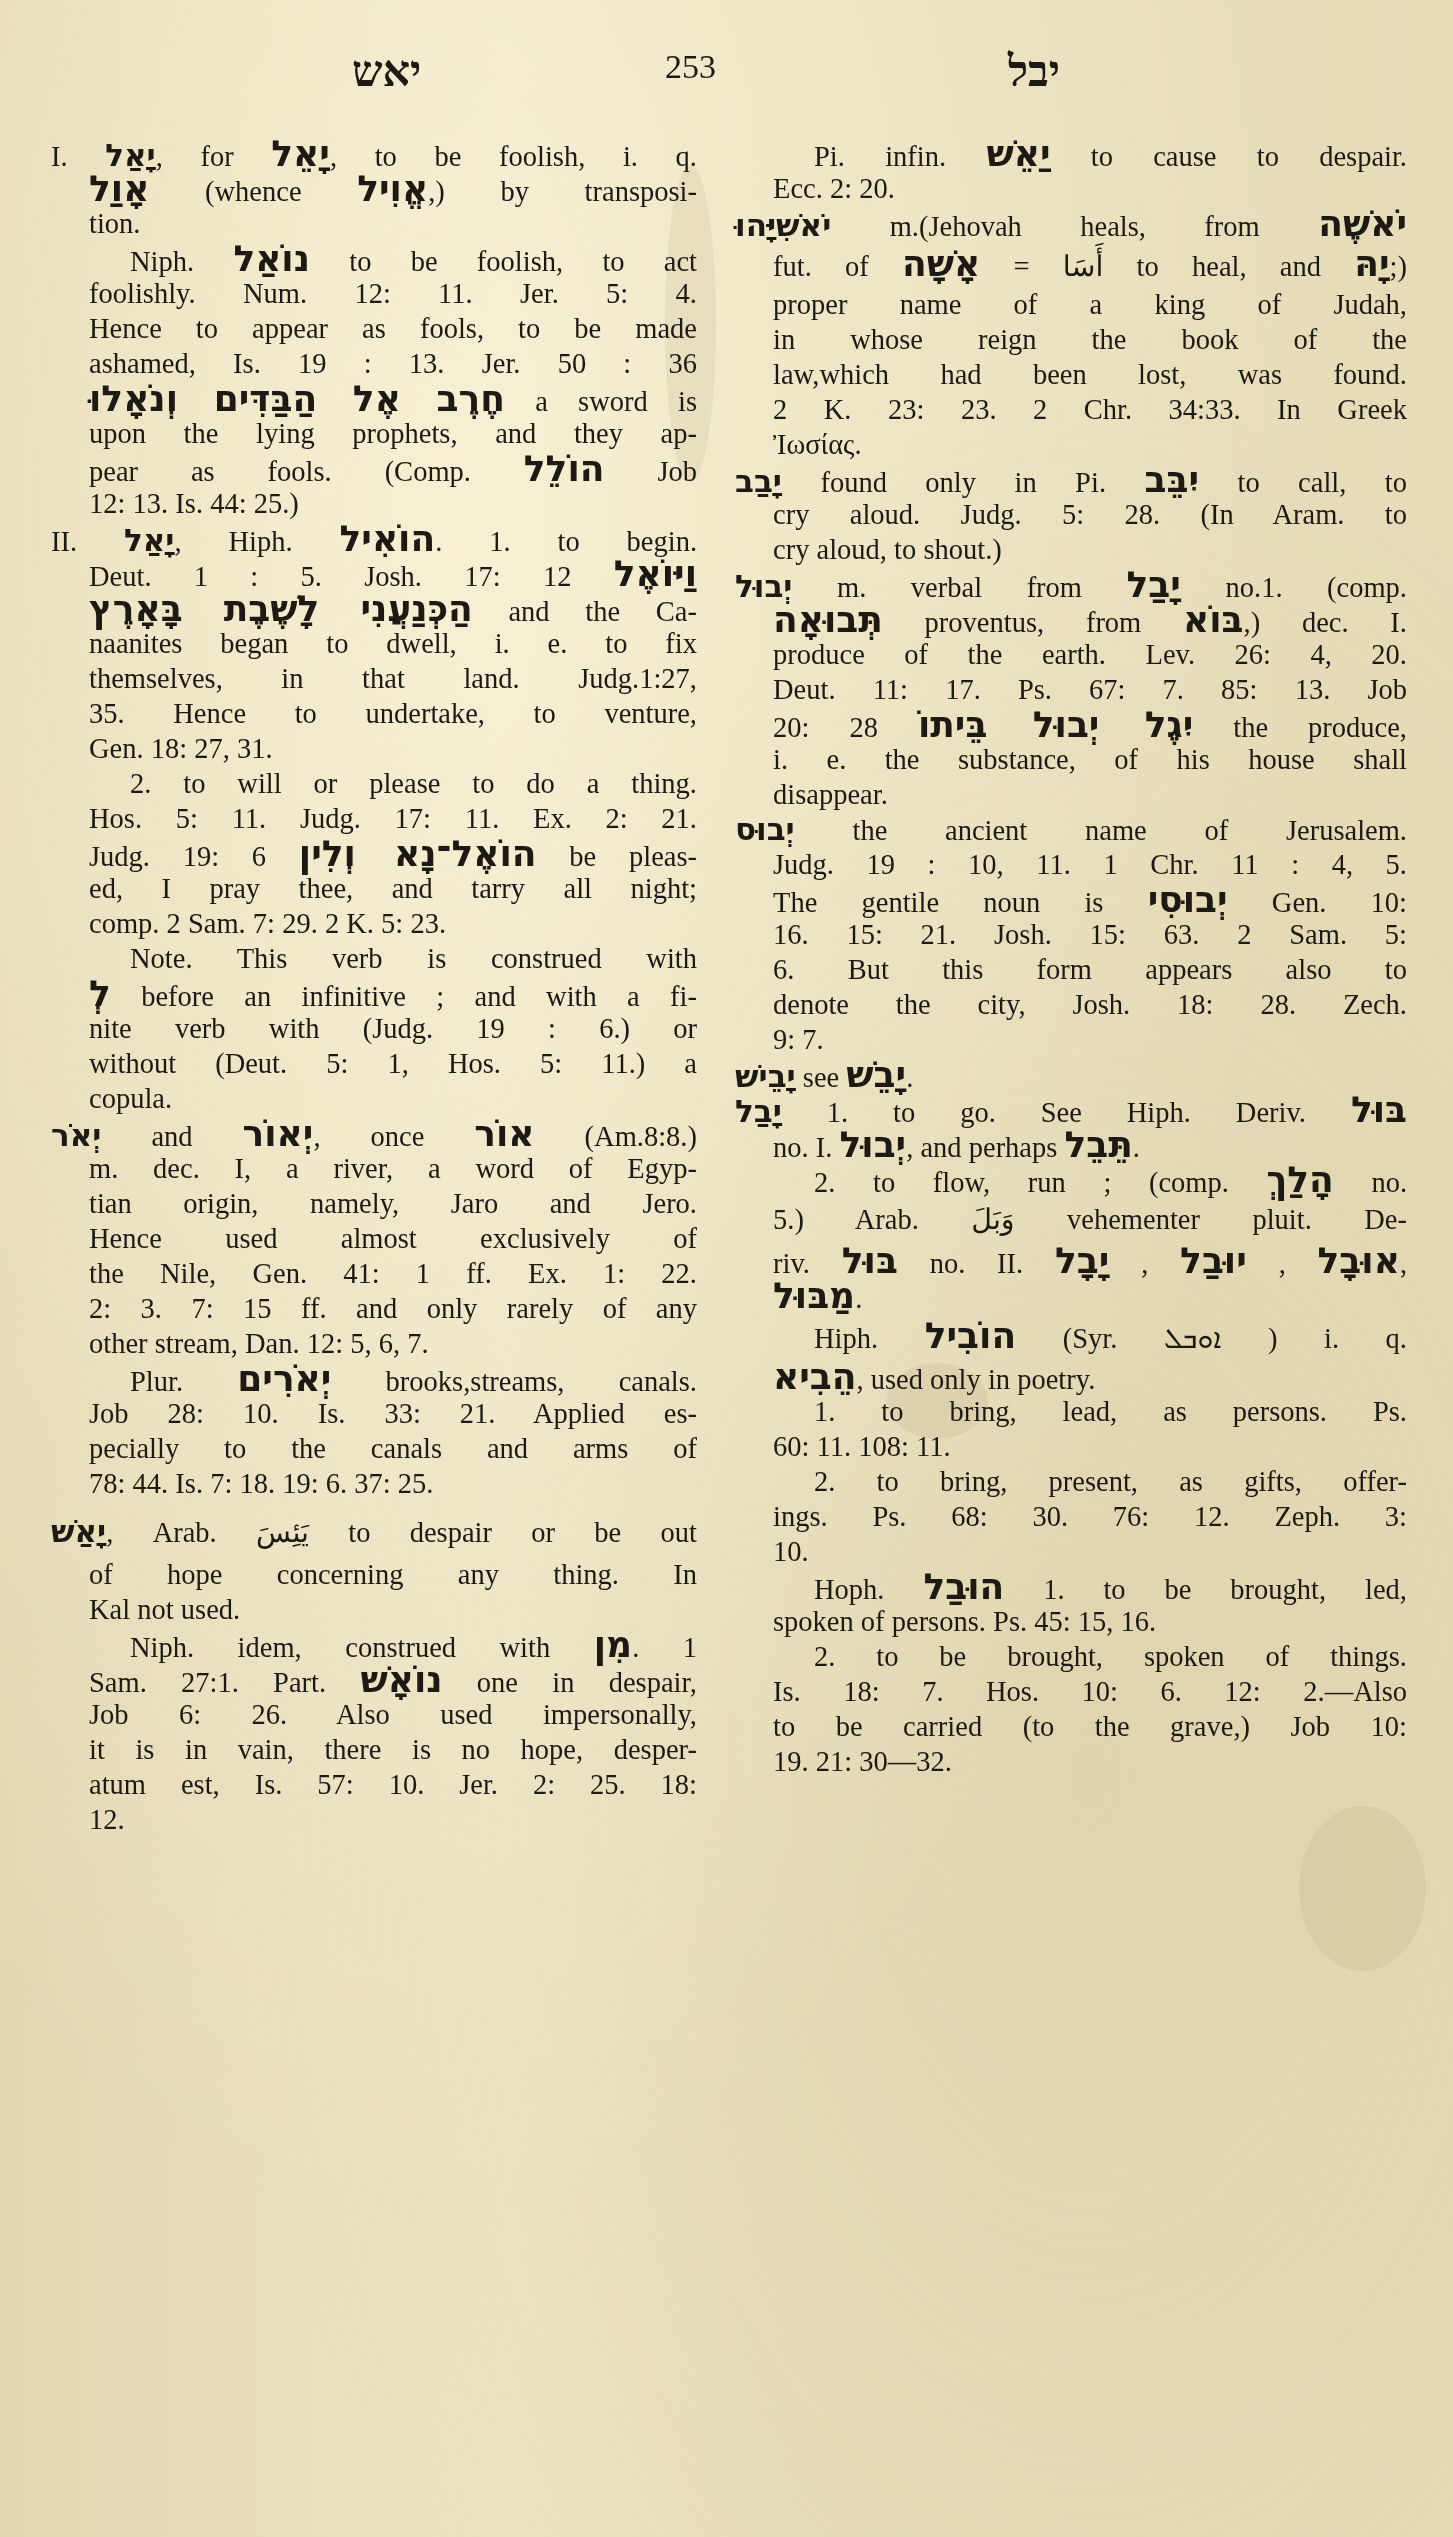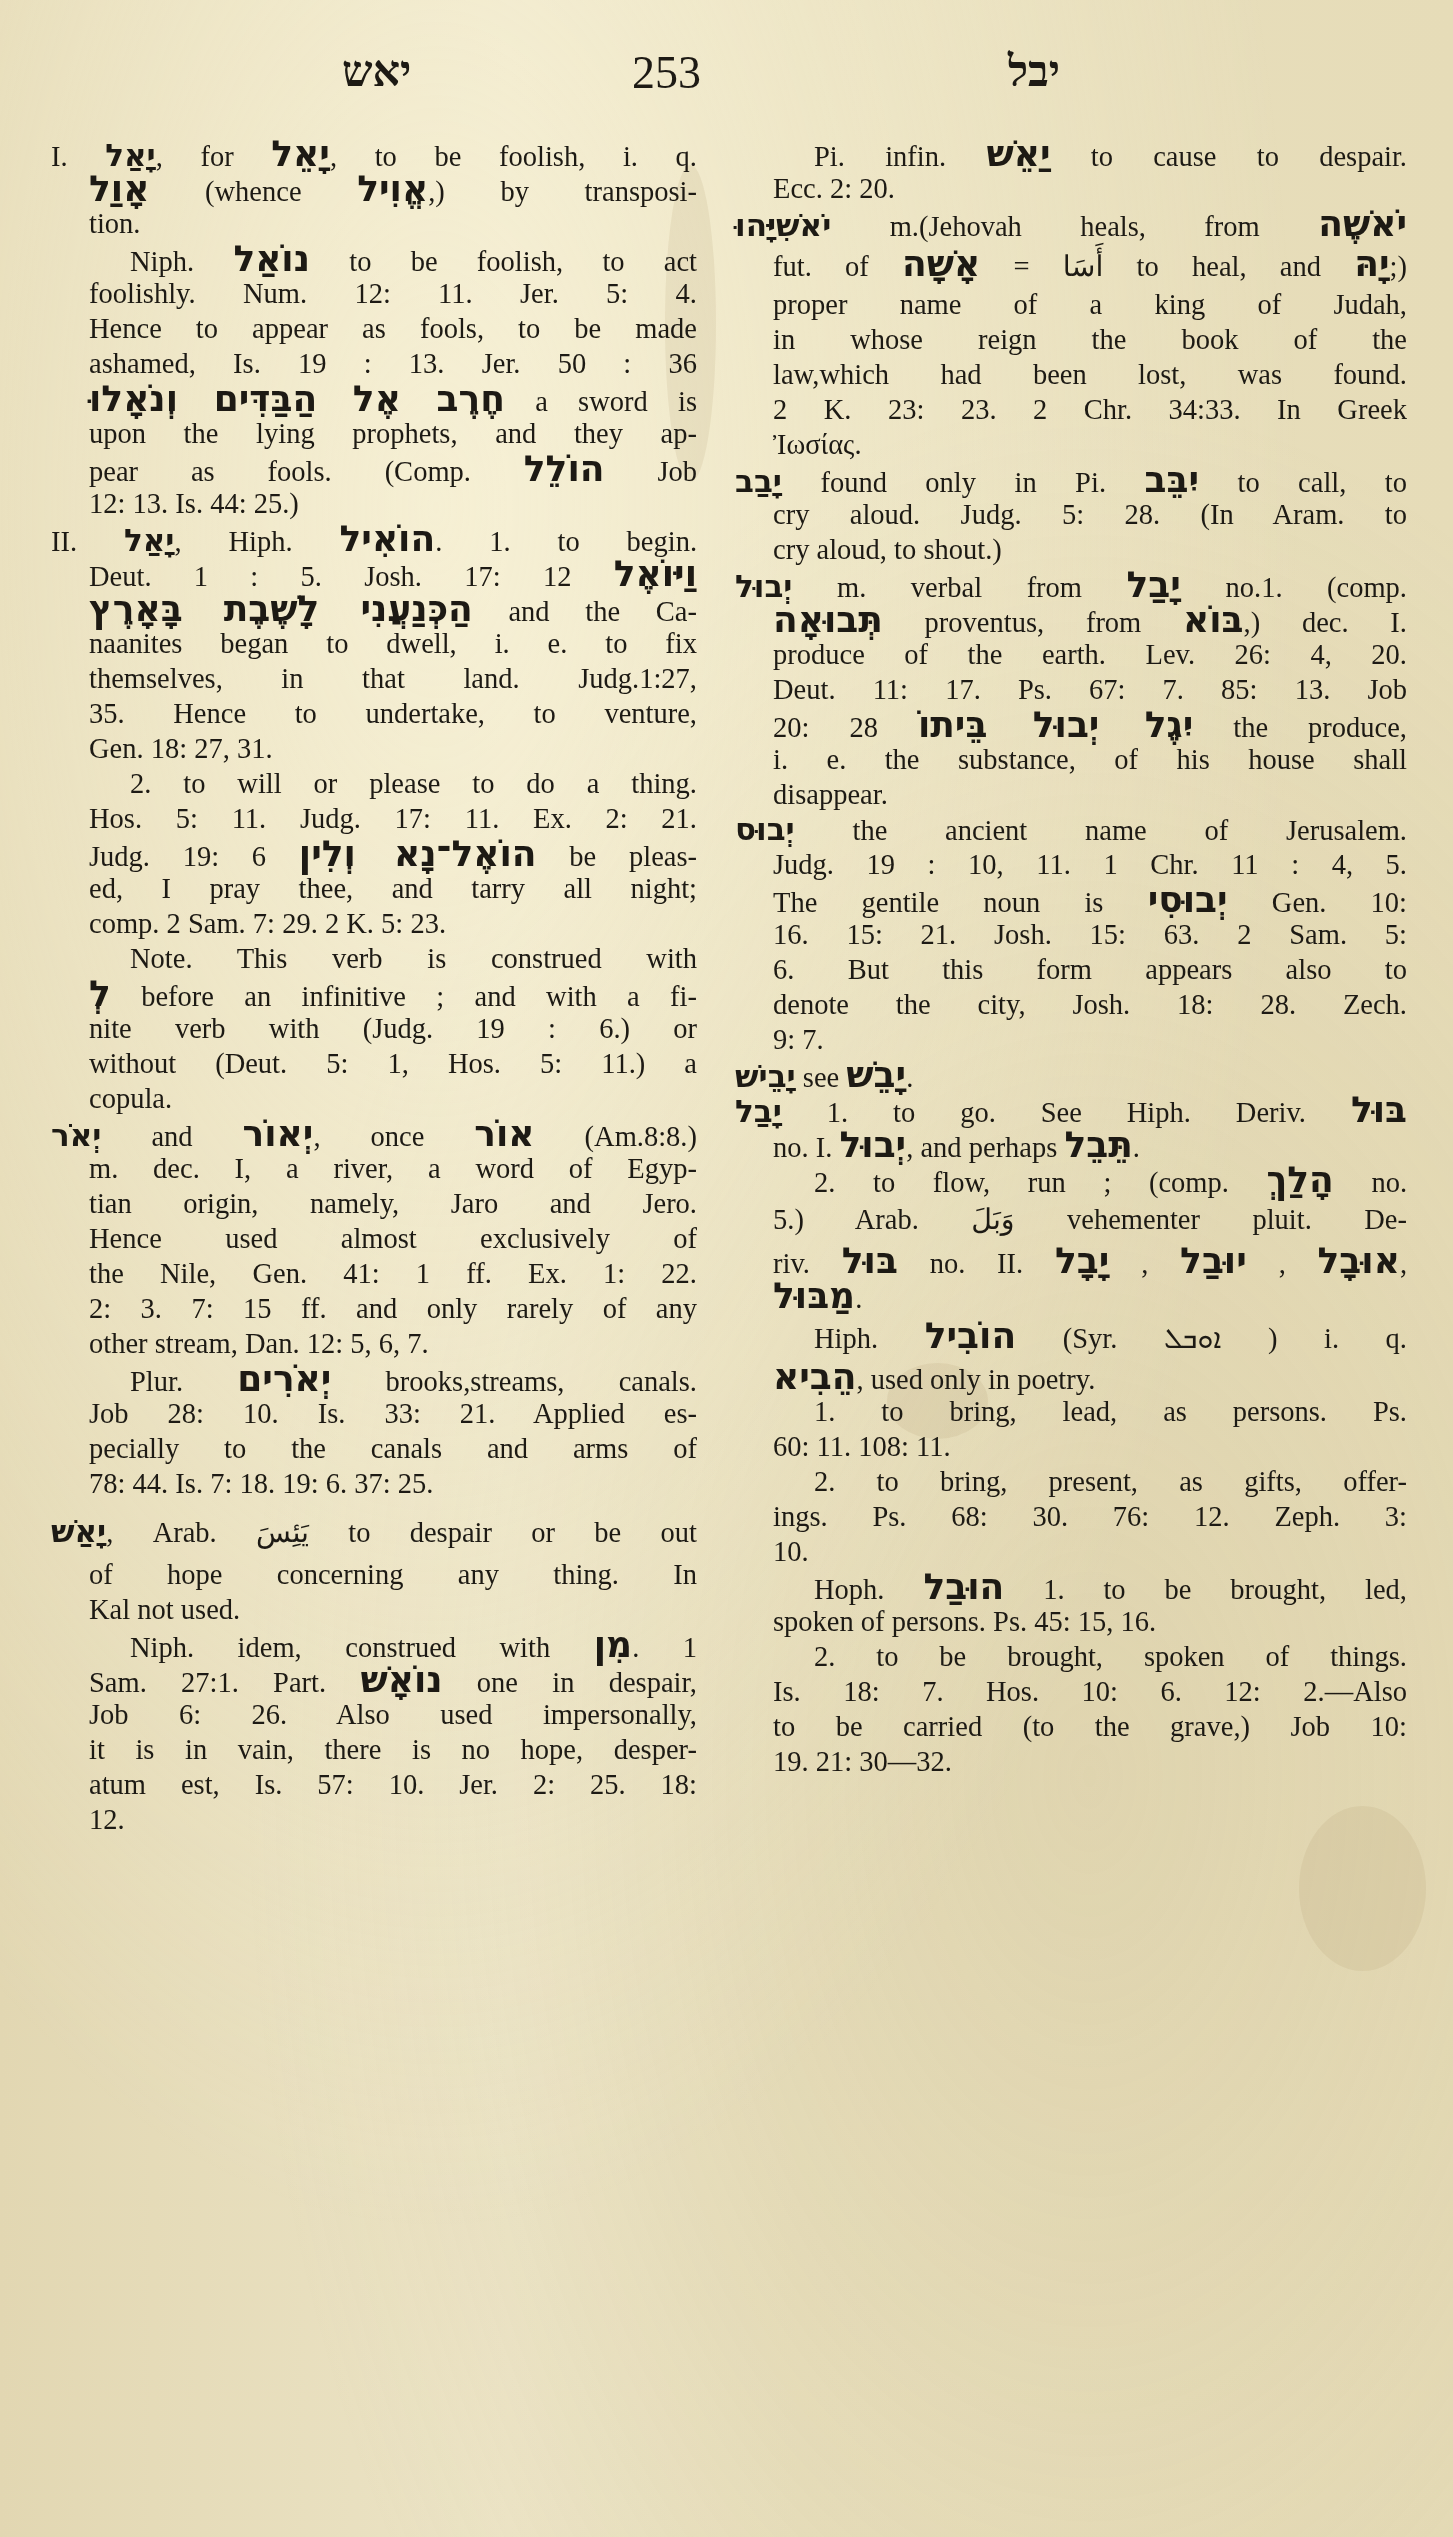--- a/index.html
+++ b/index.html
@@ -13,22 +13,22 @@
     font-family: "Liberation Serif", "DejaVu Serif", serif;
     color: #1d1a14;
     position: relative;
   }
   .page-header {
     position: absolute; top: 44px; left: 0; width: 1454px; height: 70px;
   }
   .hdr-left, .hdr-num, .hdr-right {
     position: absolute; top: 6.3px; font-size: 43px; font-weight: bold; line-height: 1;
   }
-  .hdr-left { left: 342px; direction: rtl; }
-  .hdr-num { left: 632px; font-weight: normal; font-size: 46px; text-align: right; }
+  .hdr-left { left: 352px; direction: rtl; }
+  .hdr-num { left: 665px; font-weight: normal; font-size: 34px; text-align: right; }
   .hdr-right { left: 1008px; direction: rtl; }
 
   .column {
     position: absolute; top: 136px;
   }
   .col-left { left: 51px; width: 646px; }
   .col-right { left: 735px; width: 672px; }
 
   .line {
     display: block;

